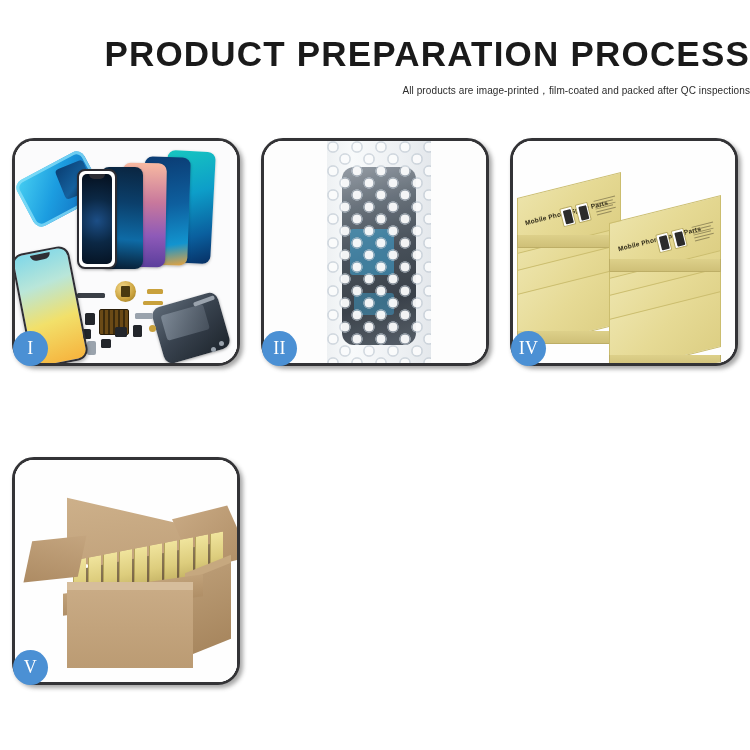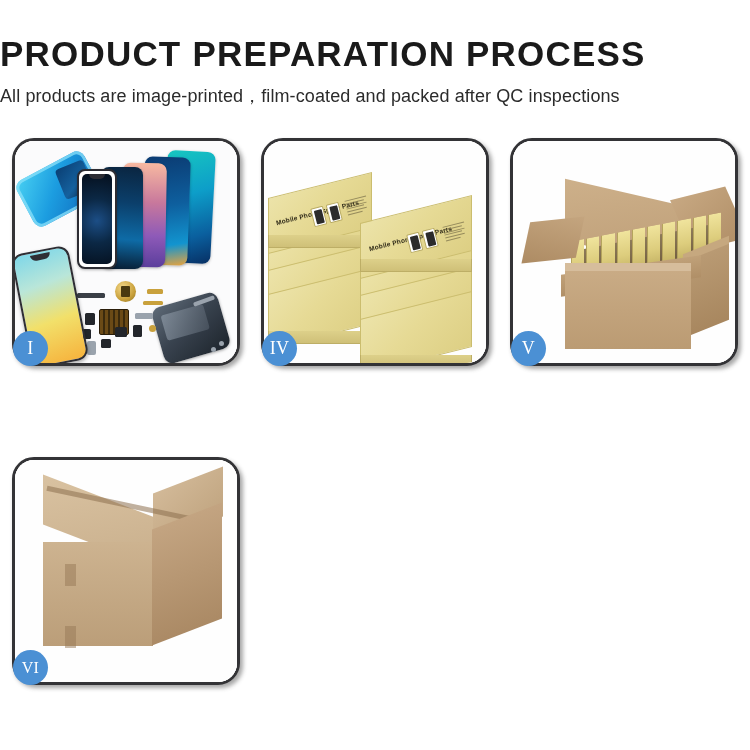--- a/index.html
+++ b/index.html
@@ -14,36 +14,36 @@
   }
 
   #page {
     position: relative;
     width: 750px;
     height: 750px;
     background: #ffffff;
   }
 
   
-  .header { position: absolute; left: 0; top: 0; width: 750px; text-align: left; }
+  .header { position: absolute; left: 0; top: 0; width: 750px; text-align: right; }
 
   .title {
     margin-top: 36px;
     font-size: 35px;
     font-weight: 700;
     letter-spacing: 1.2px;
     color: #1a1a1a;
     line-height: 1.05;
     white-space: nowrap;
     font-family: "Liberation Sans", sans-serif;
   }
 
   .subtitle {
     margin-top: 11px;
-    font-size: 18px;
+    font-size: 10px;
     font-weight: 400;
     color: #2b2b2b;
     letter-spacing: 0.1px;
     white-space: nowrap;
     font-family: "Liberation Sans", sans-serif;
   }
 
   
   .grid {
     position: absolute;
@@ -453,20 +453,30 @@
         <div class="cmp dark" style="left:86px;top:198px;width:10px;height:9px;"></div>
         <div class="cmp silver" style="left:72px;top:200px;width:9px;height:14px;border-radius:2px;"></div>
         <div class="cmp gold round" style="left:134px;top:184px;width:7px;height:7px;"></div>
         <div class="cmp silver round" style="left:196px;top:206px;width:5px;height:5px;"></div>
         <div class="cmp silver round" style="left:204px;top:200px;width:5px;height:5px;"></div>
         <div class="cmp silver" style="left:178px;top:158px;width:22px;height:4px;transform:rotate(-20deg);"></div>
       </div>
       <div class="badge">I</div>
     </div>
 
+    <div class="panel">
+      <div class="panel-clip">
+        <div class="p2-bg"></div>
+        <div class="wrap-sheet"></div>
+        <div class="wrap-item"></div>
+        <div class="bubbles2"></div>
+        <div class="bubbles"></div>
+      </div>
+      <div class="badge">II</div>
+    </div>
 
 
     <div class="panel">
       <div class="panel-clip">
         <div class="p4-bg"></div>
         <div class="stack">
 
           <div class="kbox" style="left:0px;  top:38px;  width:104px; height:56px;">
             <div class="top"></div>
               <div class="side" style="top:50px;"></div>
@@ -563,28 +573,15 @@
         <div class="c5-flap-left"></div>
         <div class="c5-rim-side"></div>
         <div class="c5-side"></div>
         <div class="c5-flap-front"></div>
         <div class="c5-rim-front"></div>
         <div class="c5-front"></div>
       </div>
       <div class="badge">V</div>
     </div>
 
-    <div class="panel">
-      <div class="panel-clip">
-        <div class="p6-bg"></div>
-        <div class="c6-toplft"></div>
-        <div class="c6-toprgt"></div>
-        <div class="c6-seam"></div>
-        <div class="c6-left"></div>
-        <div class="c6-right"></div>
-        <div class="c6-tape-l"></div>
-        <div class="c6-tape-b"></div>
-      </div>
-      <div class="badge wide">VI</div>
-    </div>
 
   </div>
 </div>
 
 </body></html>

